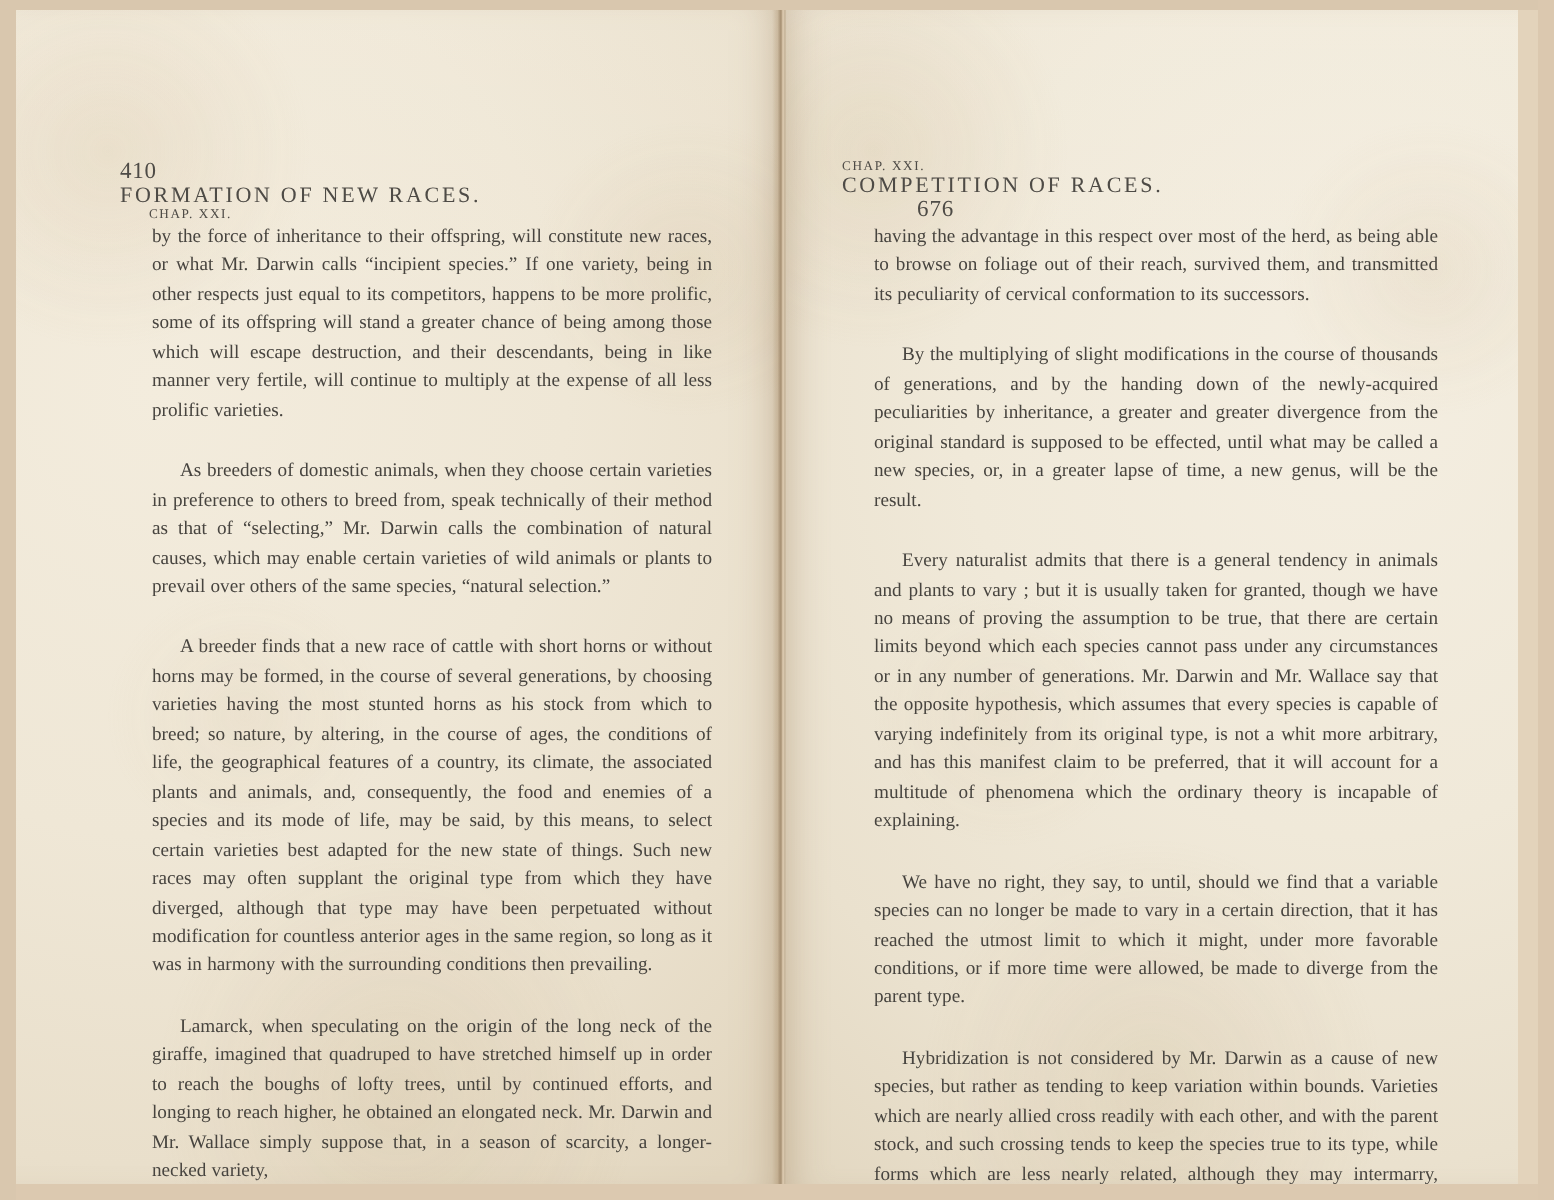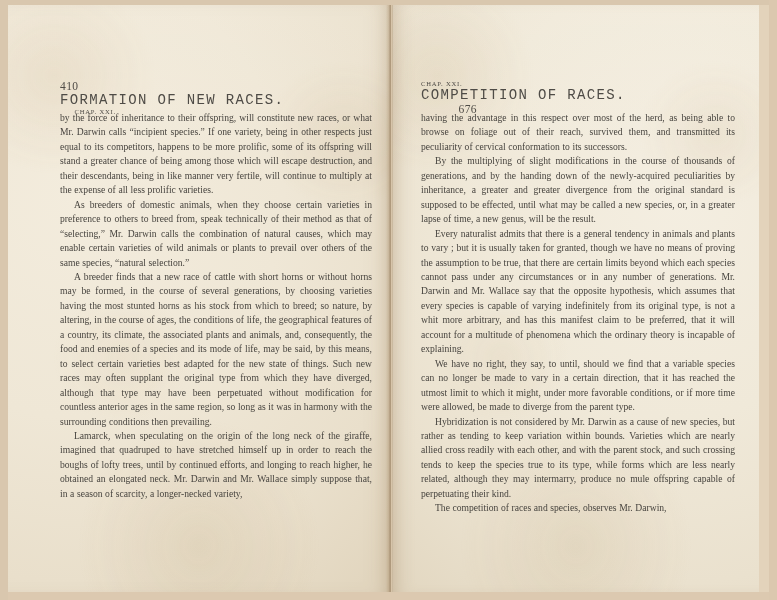--- a/index.html
+++ b/index.html
@@ -97,40 +97,39 @@
   }
   .folio {
     font-size: 11.5px;
     letter-spacing: .4px;
     white-space: nowrap;
     flex: 0 0 auto;
   }
   .head-title {
     flex: 1 1 auto;
     text-align: left;
-    font-size: 14px;
+    font-size: 11px;
     letter-spacing: 1.35px;
     text-transform: uppercase;
     white-space: nowrap;
-    font-family: Liberation Mono, monospace;
   }
   .chap-mark {
     font-size: 6.6px;
     letter-spacing: .8px;
     text-transform: uppercase;
     white-space: nowrap;
     flex: 0 0 auto;
   }
   .head-left  .folio     { width: 56px; text-align: left; }
   .head-left  .chap-mark { width: 56px; text-align: right; }
   .head-right .chap-mark { width: 56px; text-align: left; }
   .head-right .folio     { width: 56px; text-align: right; }
 
   p.body-par {
-    margin: 0;
+    margin: 16px;
     text-indent: 14px;
     text-align: justify;
     font-size: 9.6px;
     line-height: 14.45px;
     color: #47443f;
     hyphens: none;
     -webkit-hyphens: none;
     word-spacing: .2px;
   }
   p.body-par.first { text-indent: 0; }

